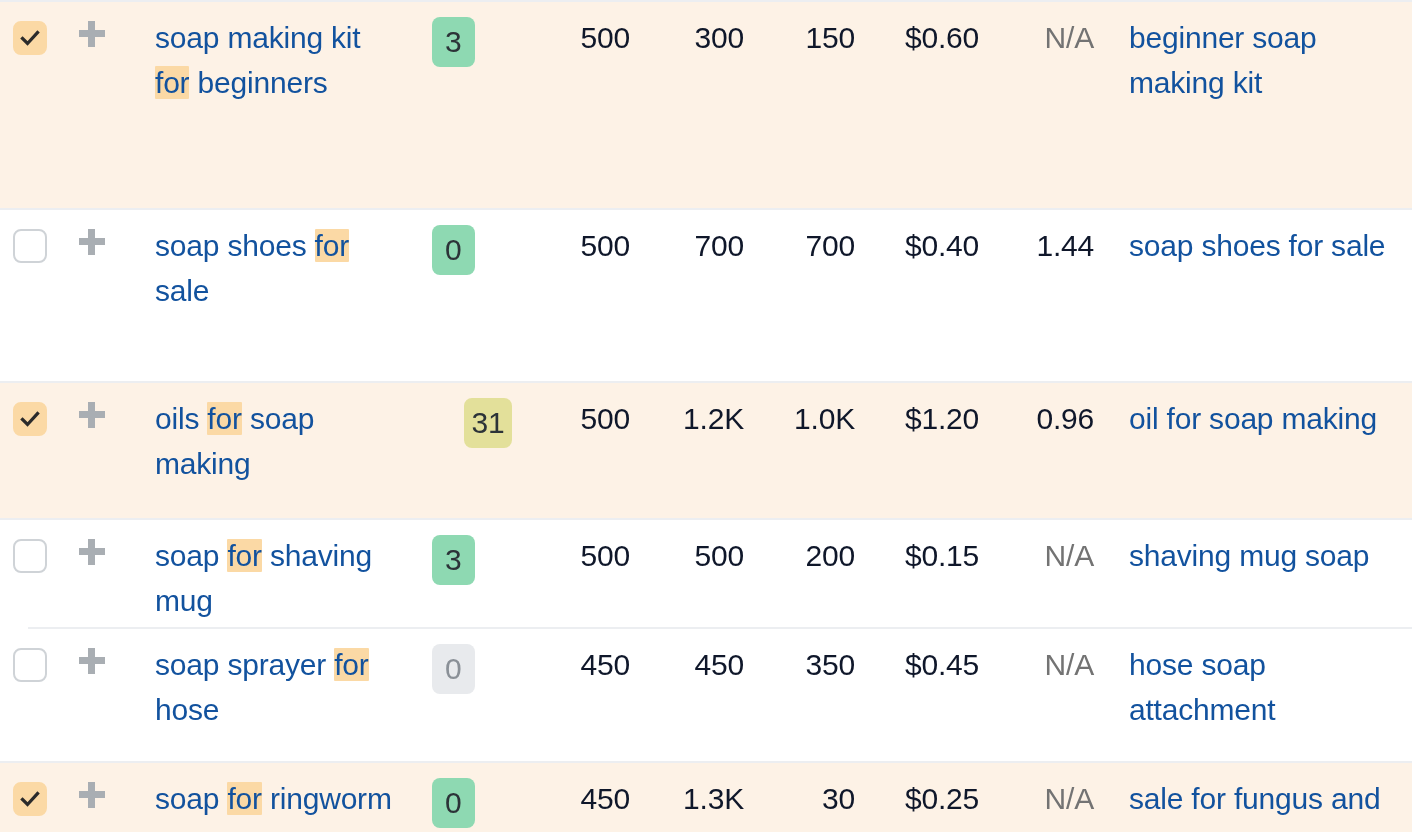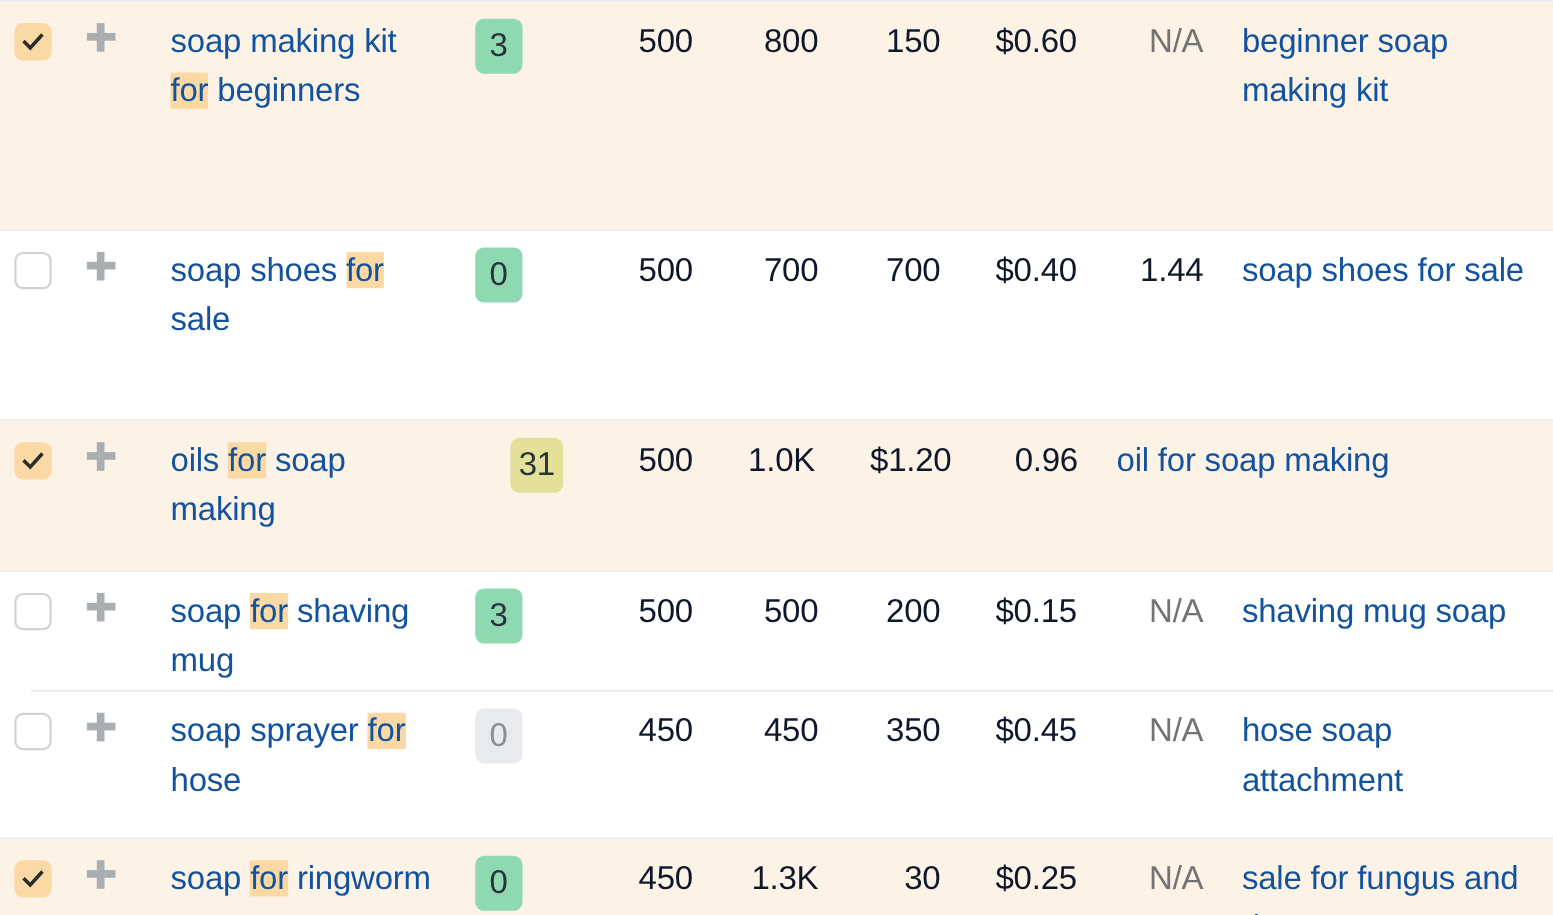--- a/index.html
+++ b/index.html
@@ -197,21 +197,21 @@
         </div>
       </div>
       <div class="c-plus">
         <div class="plus"></div>
       </div>
       <div class="c-keyword"><a class="link" style="text-decoration: none;"><span>soap making kit </span><span class="hl">for</span><span> beginners</span></a></div>
       <div class="c-badge">
         <span class="badge green">3</span>
       </div>
       <div class="c-num w1">500</div>
-      <div class="c-num w2">800</div>
+      <div class="c-num w2">300</div>
       <div class="c-num w3">150</div>
       <div class="c-num w4">$0.60</div>
       <div class="c-num w5 na">N/A</div>
       <div class="c-parent"><a class="link" style="text-decoration: none;">beginner soap making kit</a></div>
     </div>
     <div class="row" style="height: 173px;">
       <div class="c-check">
         <div class="cbox off"></div>
       </div>
       <div class="c-plus">
@@ -237,20 +237,21 @@
         </div>
       </div>
       <div class="c-plus">
         <div class="plus"></div>
       </div>
       <div class="c-keyword"><a class="link" style="text-decoration: none;"><span>oils </span><span class="hl">for</span><span> soap making</span></a></div>
       <div class="c-badge">
         <span class="badge yellow">31</span>
       </div>
       <div class="c-num w1">500</div>
+      <div class="c-num w2">1.2K</div>
       <div class="c-num w3">1.0K</div>
       <div class="c-num w4">$1.20</div>
       <div class="c-num w5">0.96</div>
       <div class="c-parent"><a class="link" style="text-decoration: none;">oil for soap making</a></div>
     </div>
     <div class="row inset-divider" style="height: 109px;">
       <div class="c-check">
         <div class="cbox off"></div>
       </div>
       <div class="c-plus">

